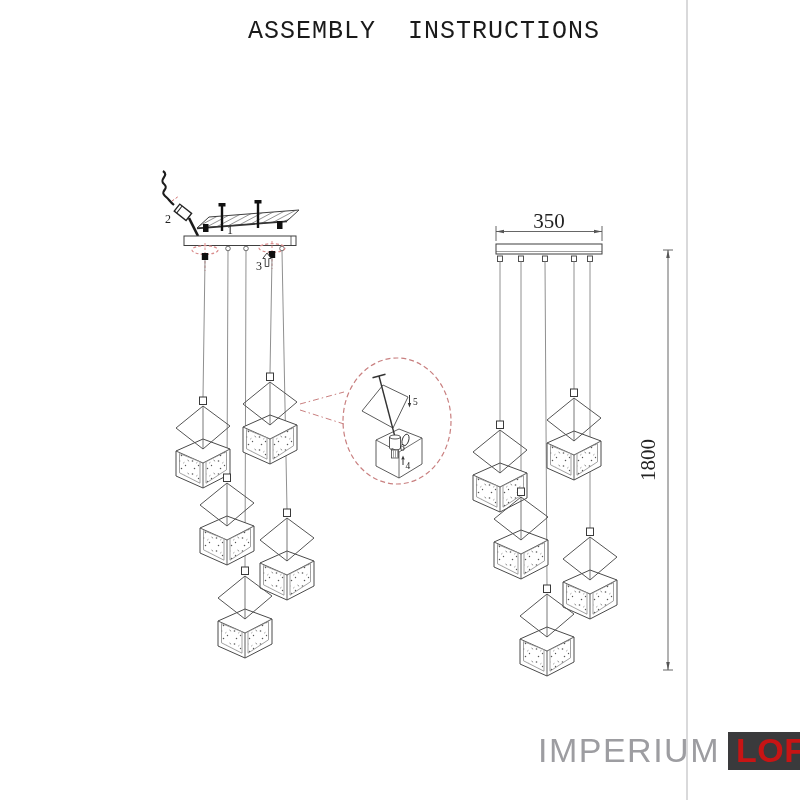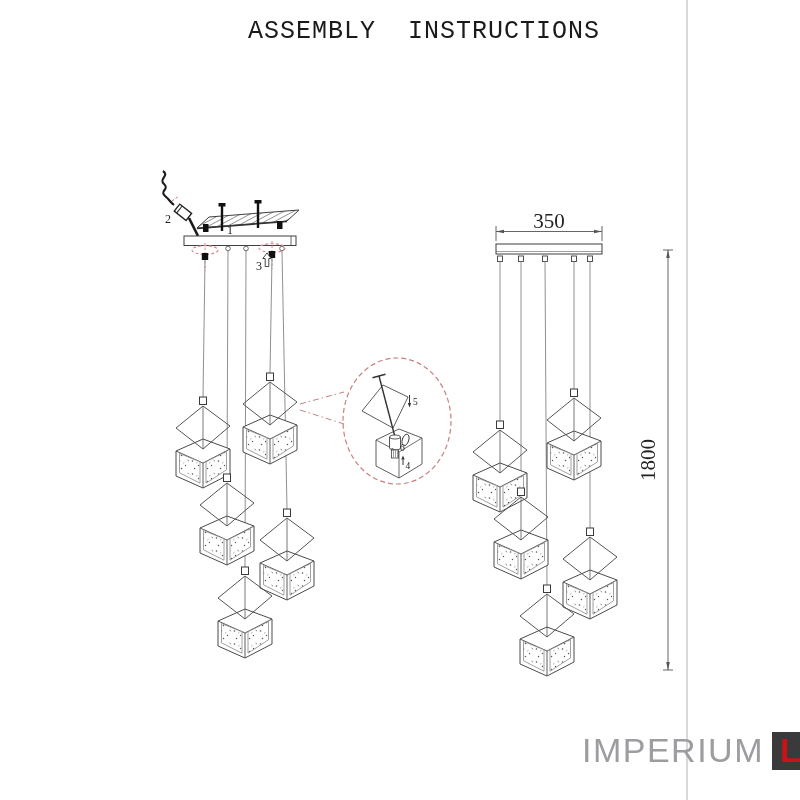--- a/index.html
+++ b/index.html
@@ -7,21 +7,21 @@
         font-family:"Liberation Sans",sans-serif;}
   .title-block{position:absolute;top:15px;left:0;width:784px;text-align:center;
         font-family:Liberation Mono, monospace;color:#1a1a1a;padding-left:32px;}
   .t1{font-size:25px;letter-spacing:1px;line-height:34px;white-space:pre;}
   .t2{font-size:25px;letter-spacing:1px;line-height:31px;}
   svg{position:absolute;left:0;top:0;}
   .lbl{font-family:"Liberation Serif",serif;font-size:12px;fill:#222;}
   .lbl-sm{font-family:"Liberation Serif",serif;font-size:9.5px;fill:#222;}
   .dim{font-family:"Liberation Serif",serif;font-size:21px;fill:#222;}
   .watermark{position:absolute;left:538px;top:731px;display:flex;align-items:center;}
-  .wm-gray{font-size:34px;color:#9d9da1;letter-spacing:1.5px;font-weight:400;margin-left:44px;}
+  .wm-gray{font-size:34px;color:#9d9da1;letter-spacing:1.5px;font-weight:400;}
   .wm-box{background:#3a3a3c;margin-left:8px;padding:2px 2px 4px 8px;height:32px;
           display:flex;align-items:center;}
   .wm-red{font-size:34px;font-weight:700;color:#c81414;letter-spacing:0.5px;
           margin-right:-6px;line-height:30px;}
 </style>
 </head>
 <body>
 
 <div class="page">
 

